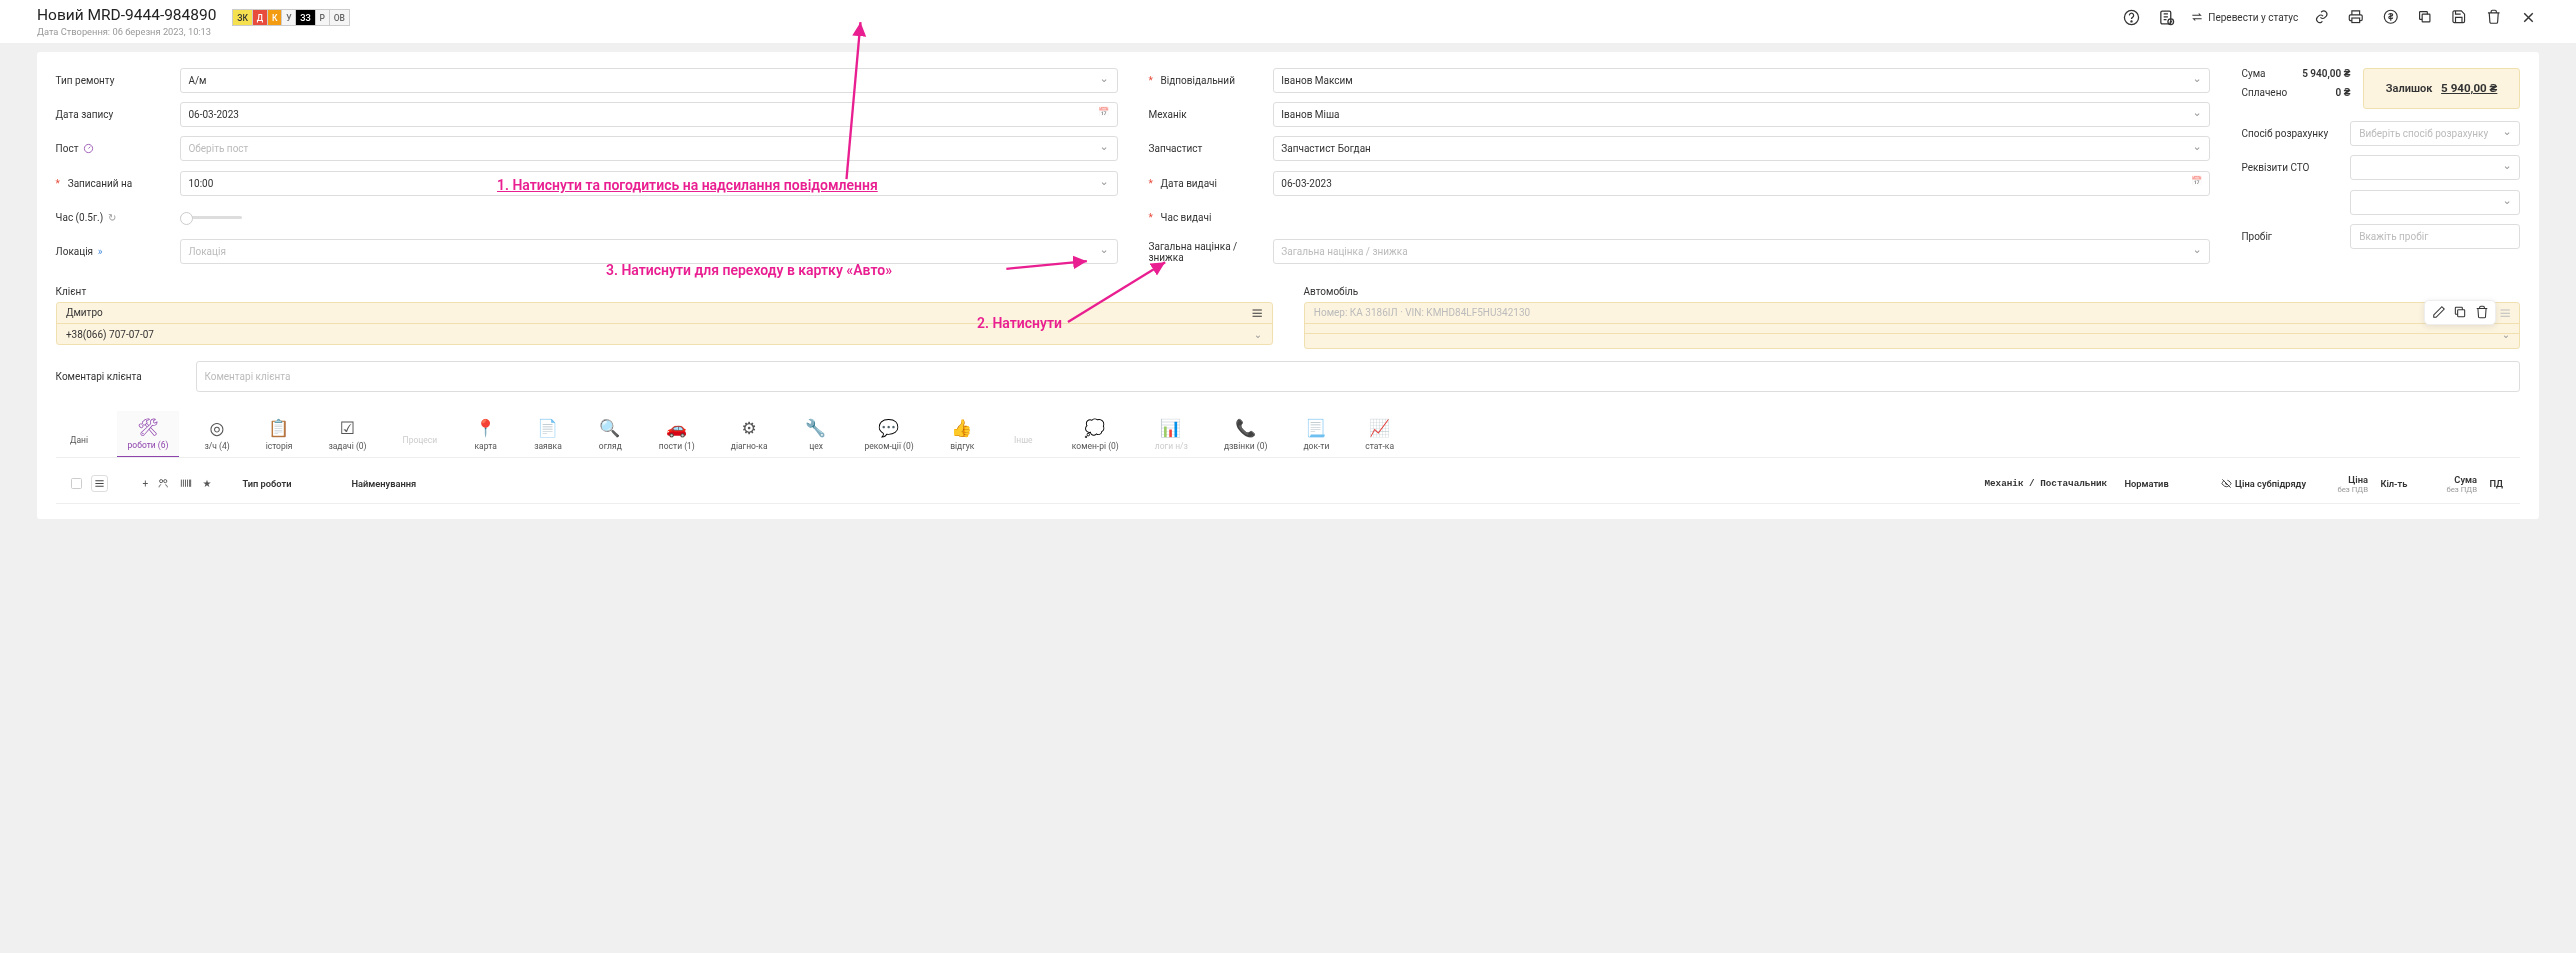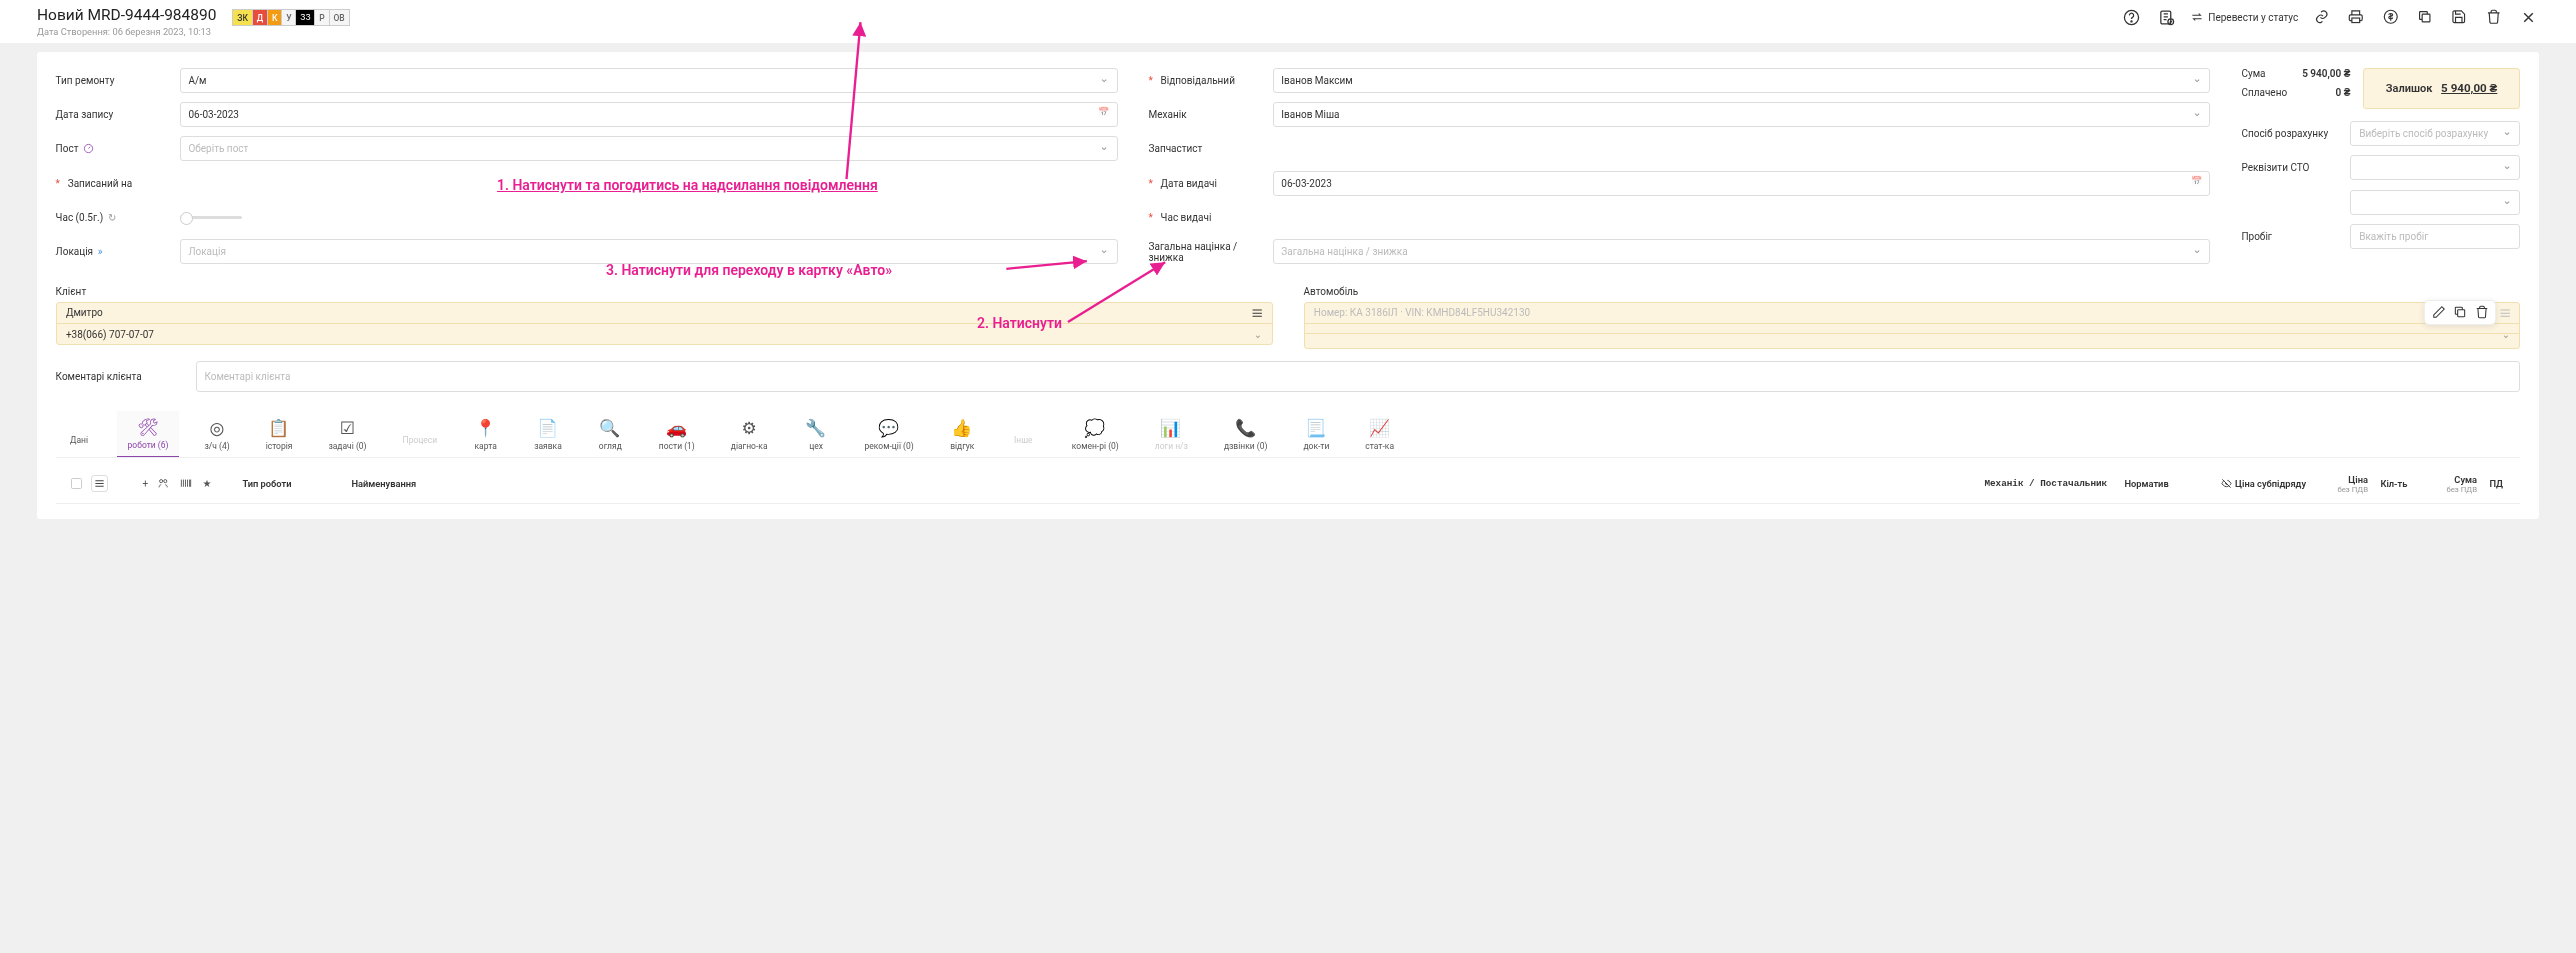--- a/index.html
+++ b/index.html
@@ -12,21 +12,21 @@
 .title-block { }
 .title { font-size: 15.5px; font-weight: 400; color: #222; }
 .subtitle { font-size: 9.3px; color: #999; margin-top: 1.6px; }
 .badges { display: flex; gap: 0; margin-top: 3.1px; }
 .badge { display: inline-flex; align-items: center; justify-content: center; padding: 2.3px 3.9px; font-size: 8.5px; font-weight: 500; border: 0.8px solid #ccc; }
 .badge:not(:last-child) { border-right: none; }
 .badge-yellow { background: #f5e050; color: #333; }
 .badge-red { background: #e74c3c; color: #fff; }
 .badge-orange { background: #f39c12; color: #fff; }
 .badge-gray { background: #f5f5f5; color: #666; }
-.badge-green { background: #000000; color: #fff; font-family: Liberation Mono, monospace; }
+.badge-green { background: #000000; color: #fff; }
 .header-right { display: flex; align-items: center; gap: 12.4px; }
 .header-right .icon-btn { width: 22px; height: 22px; display: flex; align-items: center; justify-content: center; cursor: pointer; color: #333; }
 .status-btn { display: flex; align-items: center; gap: 4.7px; cursor: pointer; font-size: 10px; color: #333; }
 
 
 .main-panel { margin: 9.3px 37px 0 37px; background: #fff; padding: 15.5px 18.6px; border-radius: 3.1px; }
 .form-grid { display: flex; gap: 31px; }
 .form-col { flex: 1; }
 .form-col-narrow { flex: 0 0 279px; }
 .form-row { display: flex; align-items: center; margin-bottom: 9.3px; min-height: 25px; }
@@ -202,20 +202,25 @@
               <div class="select">
                 <span class="placeholder">Оберіть пост</span>
               </div>
             </div>
         </div>
         <div class="form-row">
           <div class="form-label">
               <span class="req">*</span>
               <span>Записаний на</span>
             </div>
+          <div class="form-control">
+              <div class="select">
+                <span>10:00</span>
+              </div>
+            </div>
         </div>
         <div class="form-row">
           <div class="form-label">
               <span>Час (0.5г.)</span> 
               <span style="color:#999">↻</span>
             </div>
           <div class="form-control">
               <div class="slider"></div>
             </div>
         </div>
@@ -247,20 +252,25 @@
         <div class="form-row">
           <div class="form-label">Механік</div>
           <div class="form-control">
               <div class="select">
                 <span>Іванов Міша</span>
               </div>
             </div>
         </div>
         <div class="form-row">
           <div class="form-label">Запчастист</div>
+          <div class="form-control">
+              <div class="select">
+                <span>Запчастист Богдан</span>
+              </div>
+            </div>
         </div>
         <div class="form-row">
           <div class="form-label">
               <span class="req">*</span>
               <span>Дата видачі</span>
             </div>
           <div class="form-control">
               <div class="select input-cal">
                 <span>06-03-2023</span>
               </div>

